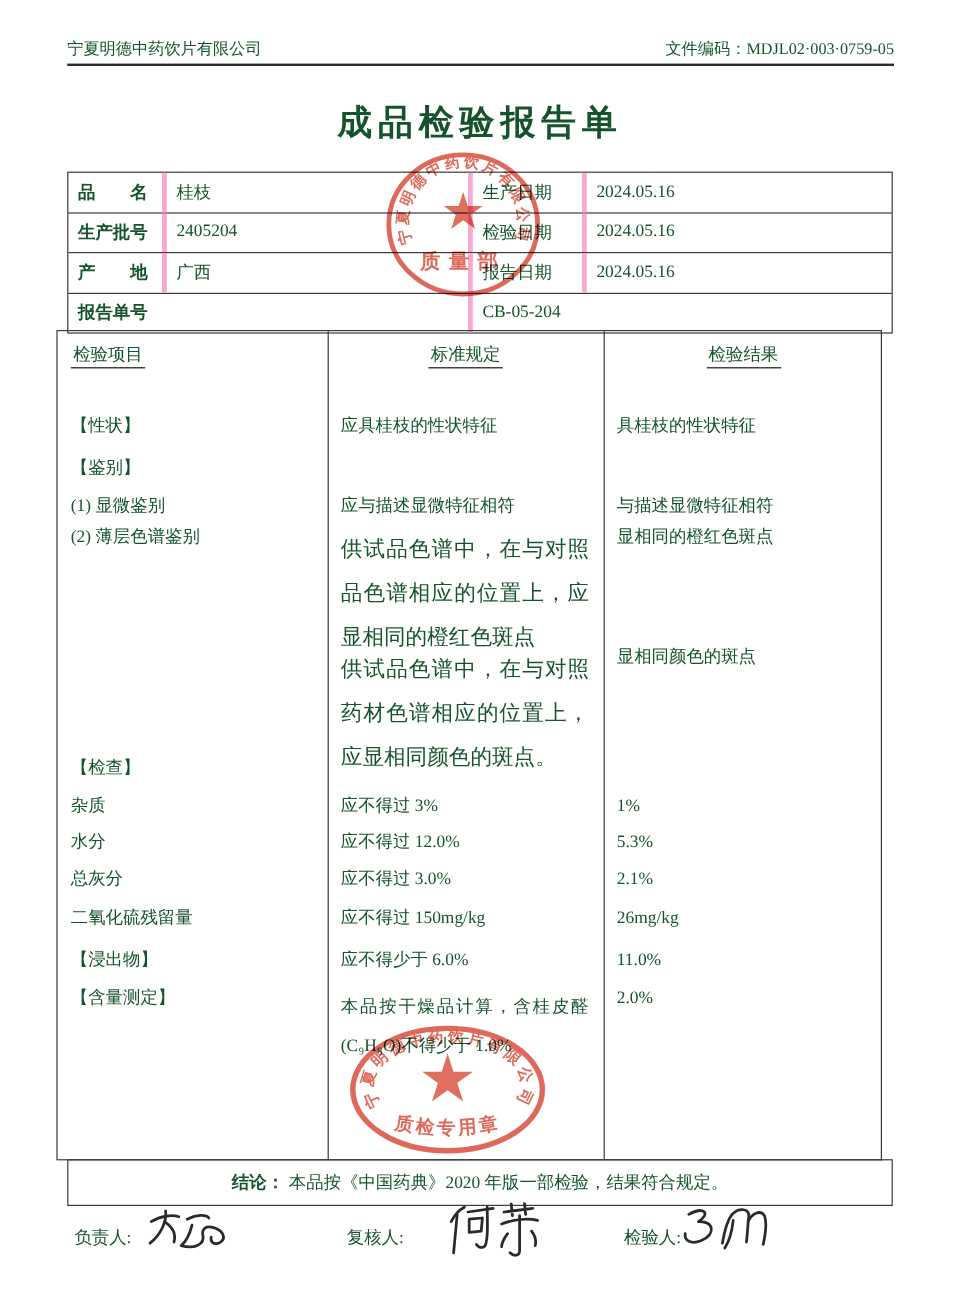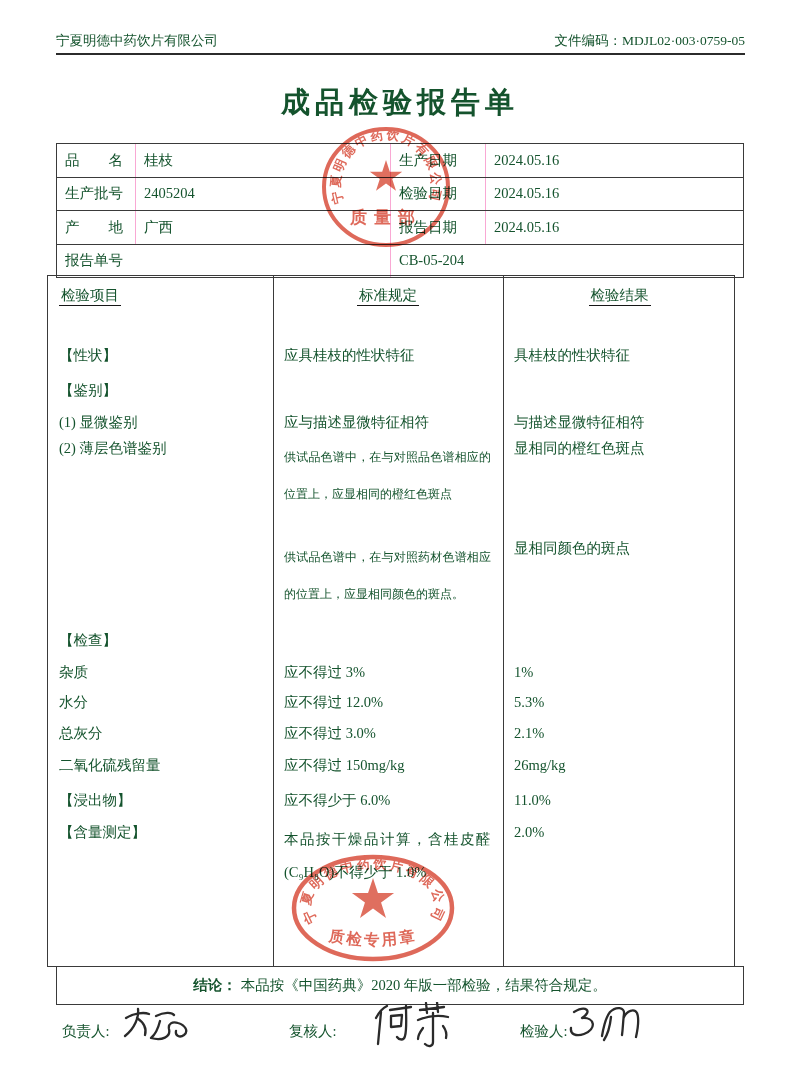--- a/index.html
+++ b/index.html
@@ -9,37 +9,37 @@
   }
   
   .hdr { position:absolute; left:56px; right:55px; top:32px; display:flex; justify-content:space-between; font-size:13.5px; }
   .hrule { position:absolute; left:56px; right:55px; top:53px; border-top:2.5px solid #2b2b2b; }
   .title { position:absolute; left:0; right:0; top:83px; text-align:center; font-size:29px; font-weight:bold; letter-spacing:5px; }
   
   .info { position:absolute; left:56px; top:143px; width:688px; border:1px solid #3a3a3a; box-sizing:border-box; }
   .irow { display:grid; grid-template-columns:78px 255px 95px 260px; height:32.5px; border-bottom:1px solid #3a3a3a; }
   .irow:last-child { border-bottom:none; }
   .irow.last { grid-template-columns:333px 353px; }
-  .irow .c { display:flex; align-items:center; padding-left:8px; font-size:14.5px; border-left:1px solid #f9a8d4; overflow:hidden; }
-  .irow .c:first-child { border-left:none; }
+  .irow .c { display:flex; align-items:center; padding-left:8px; font-size:14.5px; border-left:4px solid #f9a8d4; overflow:hidden; }
+  .irow .c:first-child { border-left:none;font-weight:bold; }
   
   .main { position:absolute; left:47px; top:275px; width:688px; height:692px; border:1px solid #3a3a3a; box-sizing:border-box; }
   .vline { position:absolute; top:0; bottom:0; width:1px; background:#3a3a3a; }
   .v1 { left:225px; } .v2 { left:455px; }
   .mhead { display:grid; grid-template-columns:225px 230px 233px; height:70px; font-size:14.5px; }
   .mh { padding-top:10px; }
   .mh.c1 { padding-left:11px; }
   .mh.c2, .mh.c3 { text-align:center; }
   .mh span { border-bottom:1px solid #151515; padding:0 2px 2px; }
   .mrow { display:grid; grid-template-columns:225px 230px 233px; font-size:14.5px; line-height:19px; }
   .mc { padding-left:11px; padding-right:12px; box-sizing:border-box; }
   .r0{height:35px}.r1{height:32px}.r2{height:26px}.r3{height:100px}.r4{height:92px}
   .r5{height:32px}.r6{height:30px}.r7{height:31px}.r8{height:32px}.r9{height:35px}
   .r10{height:32px}.r11{height:145px}
-  .r3 .std,.r4 .std { line-height:37px; text-align:justify; font-size:12px; }
+  .r3 .std,.r4 .std { line-height:37px; text-align:justify; font-size:18px; }
   .r3 .res,.r4 .res { line-height:19px; }
   .r11 .std { line-height:33px; }
   .r11 .std .l1 { letter-spacing:1.5px; white-space:nowrap; }
   
   .concl { position:absolute; left:56px; top:966px; width:688px; height:39px; border:1px solid #3a3a3a; box-sizing:border-box;
            display:flex; align-items:center; justify-content:center; font-size:14.5px; }
   .concl b { margin-right:4px; }
   
   .sigs { position:absolute; left:0; top:1002px; width:692px; height:70px; }
   .sig-label { position:absolute; top:20px; font-size:14.5px; }

